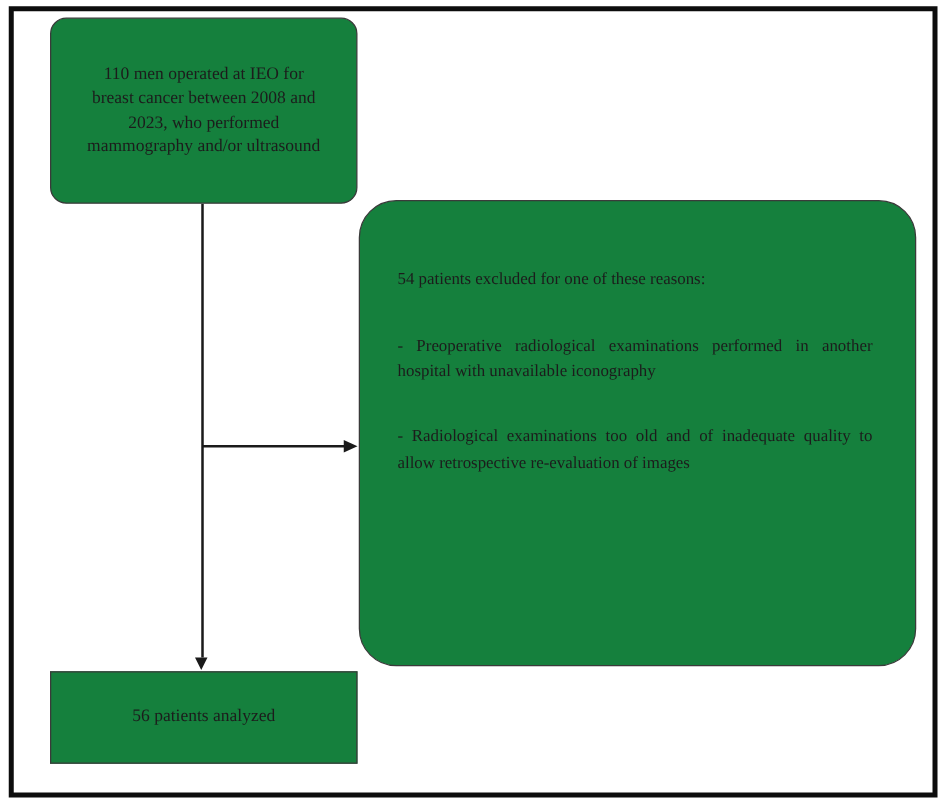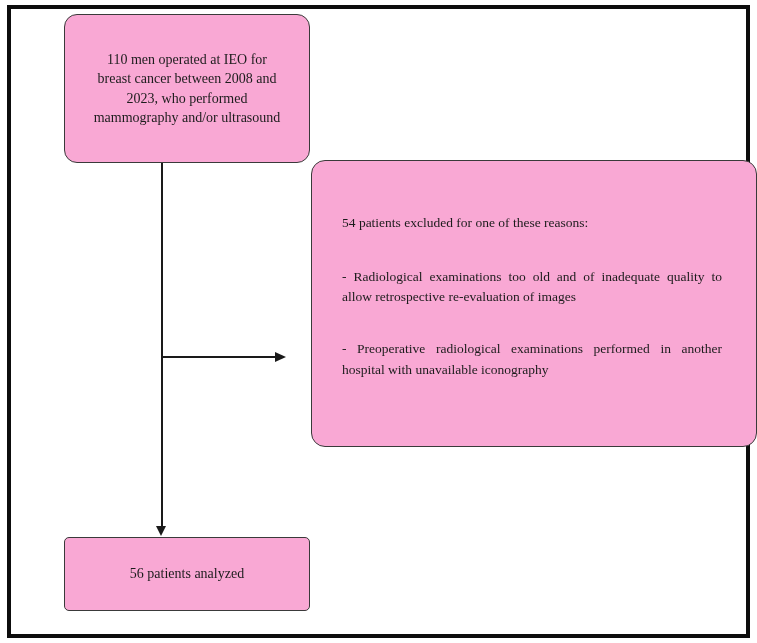--- a/index.html
+++ b/index.html
@@ -23,22 +23,21 @@
     width: 743px;
     height: 633px;
     box-sizing: border-box;
     border: 4px solid #0d0d0d;
     background: #ffffff;
   }
   .box {
     position: absolute;
     box-sizing: border-box;
     border: 1.5px solid #3a3a3a;
-    background: #f9a8d4;
-    margin-left: 24px;
+    background: #15803d;
   }
   .top-box {
     left: 40px;
     top: 14px;
     width: 246px;
     height: 149px;
     border-radius: 13px;
     display: flex;
     align-items: center;
     justify-content: center;
@@ -47,41 +46,41 @@
   }
   .top-box p {
     margin: 0;
     font-size: 14px;
     line-height: 1.38;
   }
   .excl-box {
     left: 287px;
     top: 160px;
     width: 446px;
-    height: 287px;
-    border-radius: 14px;
+    height: 373px;
+    border-radius: 30px;
     padding: 52px 34px 0 30px;
   }
   .excl-header {
     margin: 0 0 34px 0;
     font-size: 13.5px;
     line-height: 1.45;
   }
   .reason {
     margin: 0 0 31px 0;
     font-size: 13.5px;
     line-height: 1.55;
     text-align: justify;
   }
   .bottom-box {
     left: 40px;
     top: 537px;
     width: 246px;
     height: 74px;
-    border-radius: 5px;
+    border-radius: 0;
     display: flex;
     align-items: center;
     justify-content: center;
     text-align: left;
   }
   .bottom-box p {
     margin: 0;
     font-size: 14px;
   }
   .v-line {
@@ -132,21 +131,21 @@
   <div class="arrow-down"></div>
   <div class="h-line"></div>
   <div class="arrow-right"></div>
 
   <div class="box top-box">
     <p>110 men operated at IEO for breast cancer between 2008 and 2023, who performed mammography and/or ultrasound</p>
   </div>
 
   <div class="box excl-box">
     <p class="excl-header">54 patients excluded for one of these reasons:</p>
+    <p class="reason">- Preoperative radiological examinations performed in another hospital with unavailable iconography</p>
     <p class="reason">- Radiological examinations too old and of inadequate quality to allow retrospective re-evaluation of images</p>
-    <p class="reason">- Preoperative radiological examinations performed in another hospital with unavailable iconography</p>
   </div>
 
   <div class="box bottom-box">
     <p>56 patients analyzed</p>
   </div>
 
 </div>
 
 </body></html>

